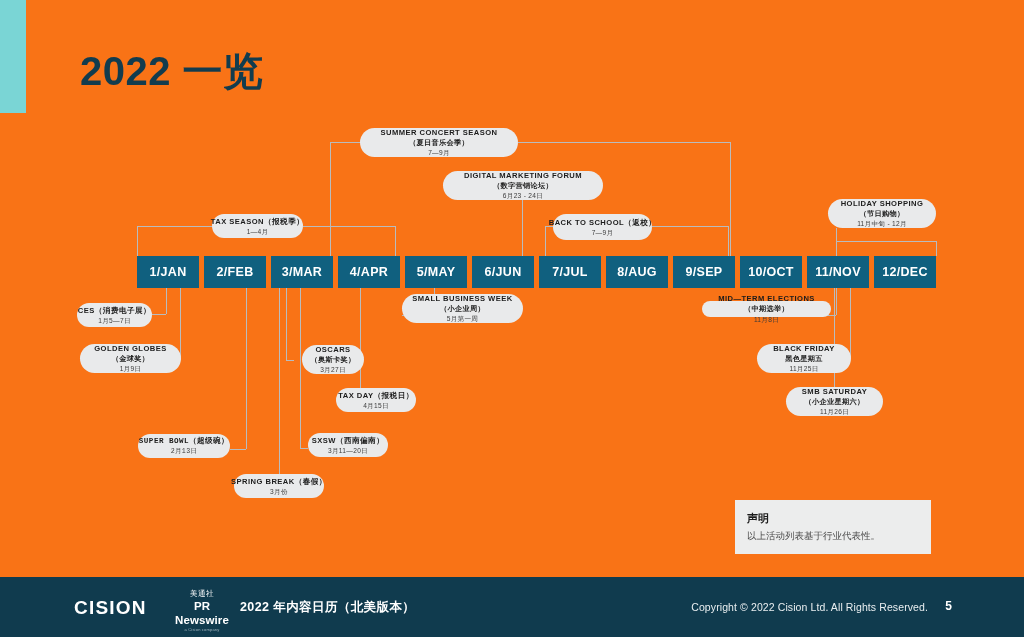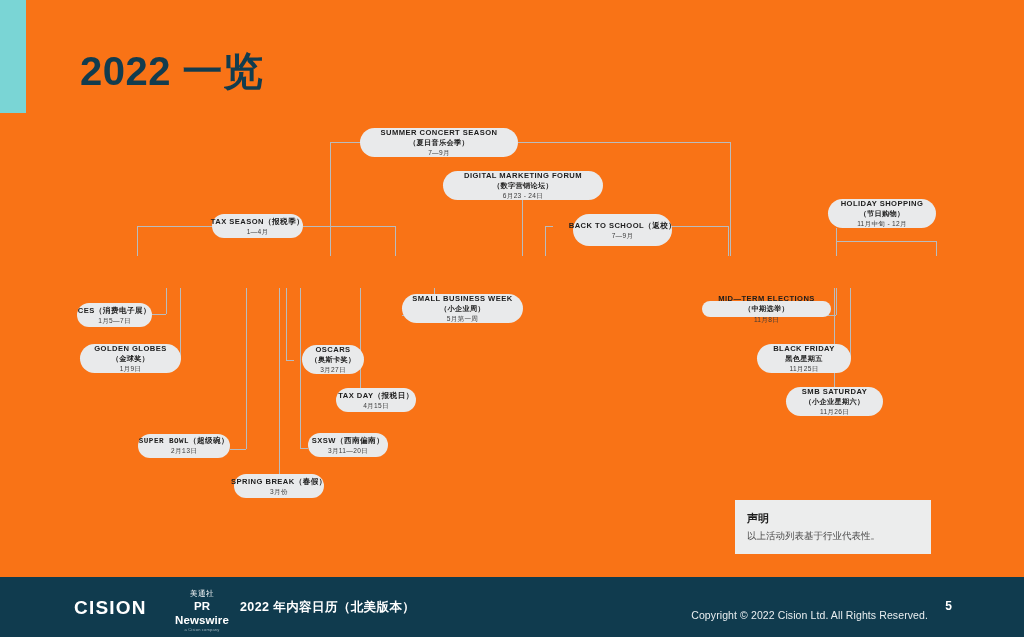--- a/index.html
+++ b/index.html
@@ -76,21 +76,21 @@
   }
   .prn .cn { font-size: 7.5px; line-height: 10px; letter-spacing: 0.5px; }
   .prn .en { font-size: 11.5px; font-weight: bold; line-height: 14px; letter-spacing: 0.1px; }
   .prn .sub { font-size: 4px; line-height: 6px; color: #9fb3bd; letter-spacing: 0.2px; }
   .footer-title {
     position: absolute; left: 240px; top: 22px;
     font-size: 12.5px; font-weight: bold; color: #ffffff; letter-spacing: 0.4px;
   }
   .copyright {
     position: absolute; right: 96px; top: 24px;
-    font-size: 10.5px; color: #e9eef0; letter-spacing: 0.1px; margin-top: 8px;
+    font-size: 10.5px; color: #e9eef0; letter-spacing: 0.1px;
   }
   .page-num {
     position: absolute; right: 72px; top: 22px;
     font-size: 12px; font-weight: bold; color: #ffffff;
   }
 </style>
 </head>
 <body>
 
 <div id="slide">
@@ -144,39 +144,53 @@
   <div class="conn h" style="left:402px; top:315px; width:32px;"></div>
 
   <div class="conn v" style="left:836px; top:288px; height:27px;"></div>
   <div class="conn h" style="left:822px; top:315px; width:14px;"></div>
 
   <div class="conn v" style="left:850px; top:288px; height:70px;"></div>
   <div class="conn h" style="left:846px; top:358px; width:4px;"></div>
 
   <div class="conn v" style="left:834px; top:288px; height:102px;"></div>
 
+  <div class="month-row">
+    <div class="month" style="left:137px;">1/JAN</div>
+    <div class="month" style="left:204px;">2/FEB</div>
+    <div class="month" style="left:271px;">3/MAR</div>
+    <div class="month" style="left:338px;">4/APR</div>
+    <div class="month" style="left:405px;">5/MAY</div>
+    <div class="month" style="left:472px;">6/JUN</div>
+    <div class="month" style="left:539px;">7/JUL</div>
+    <div class="month" style="left:606px;">8/AUG</div>
+    <div class="month" style="left:673px;">9/SEP</div>
+    <div class="month" style="left:740px;">10/OCT</div>
+    <div class="month" style="left:807px;">11/NOV</div>
+    <div class="month" style="left:874px;">12/DEC</div>
+  </div>
 
   <div class="pill" style="left:360px; top:128px; width:158px; height:29px;">
     <span class="l1">SUMMER CONCERT SEASON</span>
     <span class="l2">（夏日音乐会季）</span>
     <span class="l3">7—9月</span>
   </div>
 
   <div class="pill" style="left:443px; top:171px; width:160px; height:29px;">
     <span class="l1">DIGITAL MARKETING FORUM</span>
     <span class="l2">（数字营销论坛）</span>
     <span class="l3">6月23 - 24日</span>
   </div>
 
   <div class="pill" style="left:212px; top:214px; width:91px; height:24px;align-items:center;">
     <span class="l1">TAX SEASON（报税季）</span>
     <span class="l3">1—4月</span>
   </div>
 
-  <div class="pill" style="left:553px; top:214px; width:99px; height:32px;margin-left:20px;">
+  <div class="pill" style="left:553px; top:214px; width:99px; height:26px;">
     <span class="l1">BACK TO SCHOOL（返校）</span>
     <span class="l3">7—9月</span>
   </div>
 
   <div class="pill" style="left:828px; top:199px; width:108px; height:29px;">
     <span class="l1">HOLIDAY SHOPPING</span>
     <span class="l2">（节日购物）</span>
     <span class="l3">11月中旬 - 12月</span>
   </div>
 

